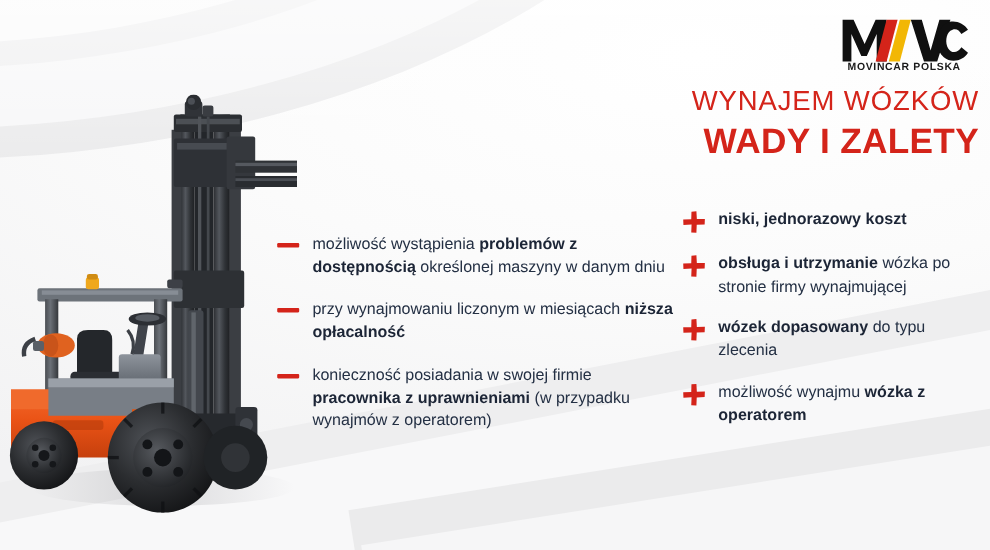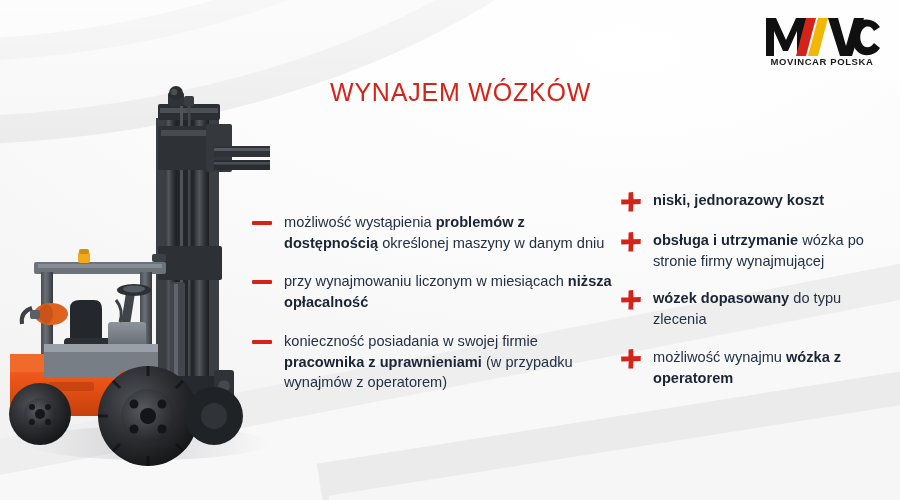--- a/index.html
+++ b/index.html
@@ -111,24 +111,24 @@
     font-size: 9.5px;
     font-weight: bold;
     letter-spacing: 0.6px;
     color: #1a1a1a;
     white-space: nowrap;
   }
 
   
   .head {
     position: absolute;
-    left: 330px;
+    left: 350px;
     top: 78px;
     width: 540px;
-    text-align: left;
+    text-align: right;
   }
   .head-sub {
     font-size: 25px;
     letter-spacing: 0.8px;
     color: #d4241a;
     font-weight: normal;
     line-height: 1.15;
   }
   .head-main {
     font-size: 32px;
@@ -367,20 +367,21 @@
 
       <path d="M66 4 L76 4 L84 32 L92 4 L102 4 L90 42 L78 42 Z" fill="#101010"></path>
 
       <path d="M118 13 C113 5 100 2 94 11 C88 20 89 32 96 38 C103 44 114 41 118 34 L112 29 C109 34 103 35 100 30 C97 25 98 17 102 14 C106 11 110 13 112 17 Z" fill="#101010"></path>
     </svg>
     <div class="logo-text">MOVINCAR  POLSKA</div>
   </div>
 
   <div class="head">
     <div class="head-sub">WYNAJEM WÓZKÓW</div>
+    <div class="head-main">WADY I ZALETY</div>
   </div>
 
   <div class="col col-right">
     <div class="item">
       <span class="marker-plus">
         <svg width="22" height="22" viewBox="0 0 22 22" xmlns="http://www.w3.org/2000/svg">
           <path d="M8.6 1.4 L13.1 1.0 L13.5 8.2 L20.8 8.0 L20.6 13.0 L13.4 13.3 L13.1 20.6 L8.4 20.4 L8.7 13.2 L1.3 13.5 L1.1 8.5 L8.4 8.4 Z" fill="#d4241a"></path>
         </svg>
       </span>
       <span class="txt"><b>niski, jednorazowy koszt</b></span>

